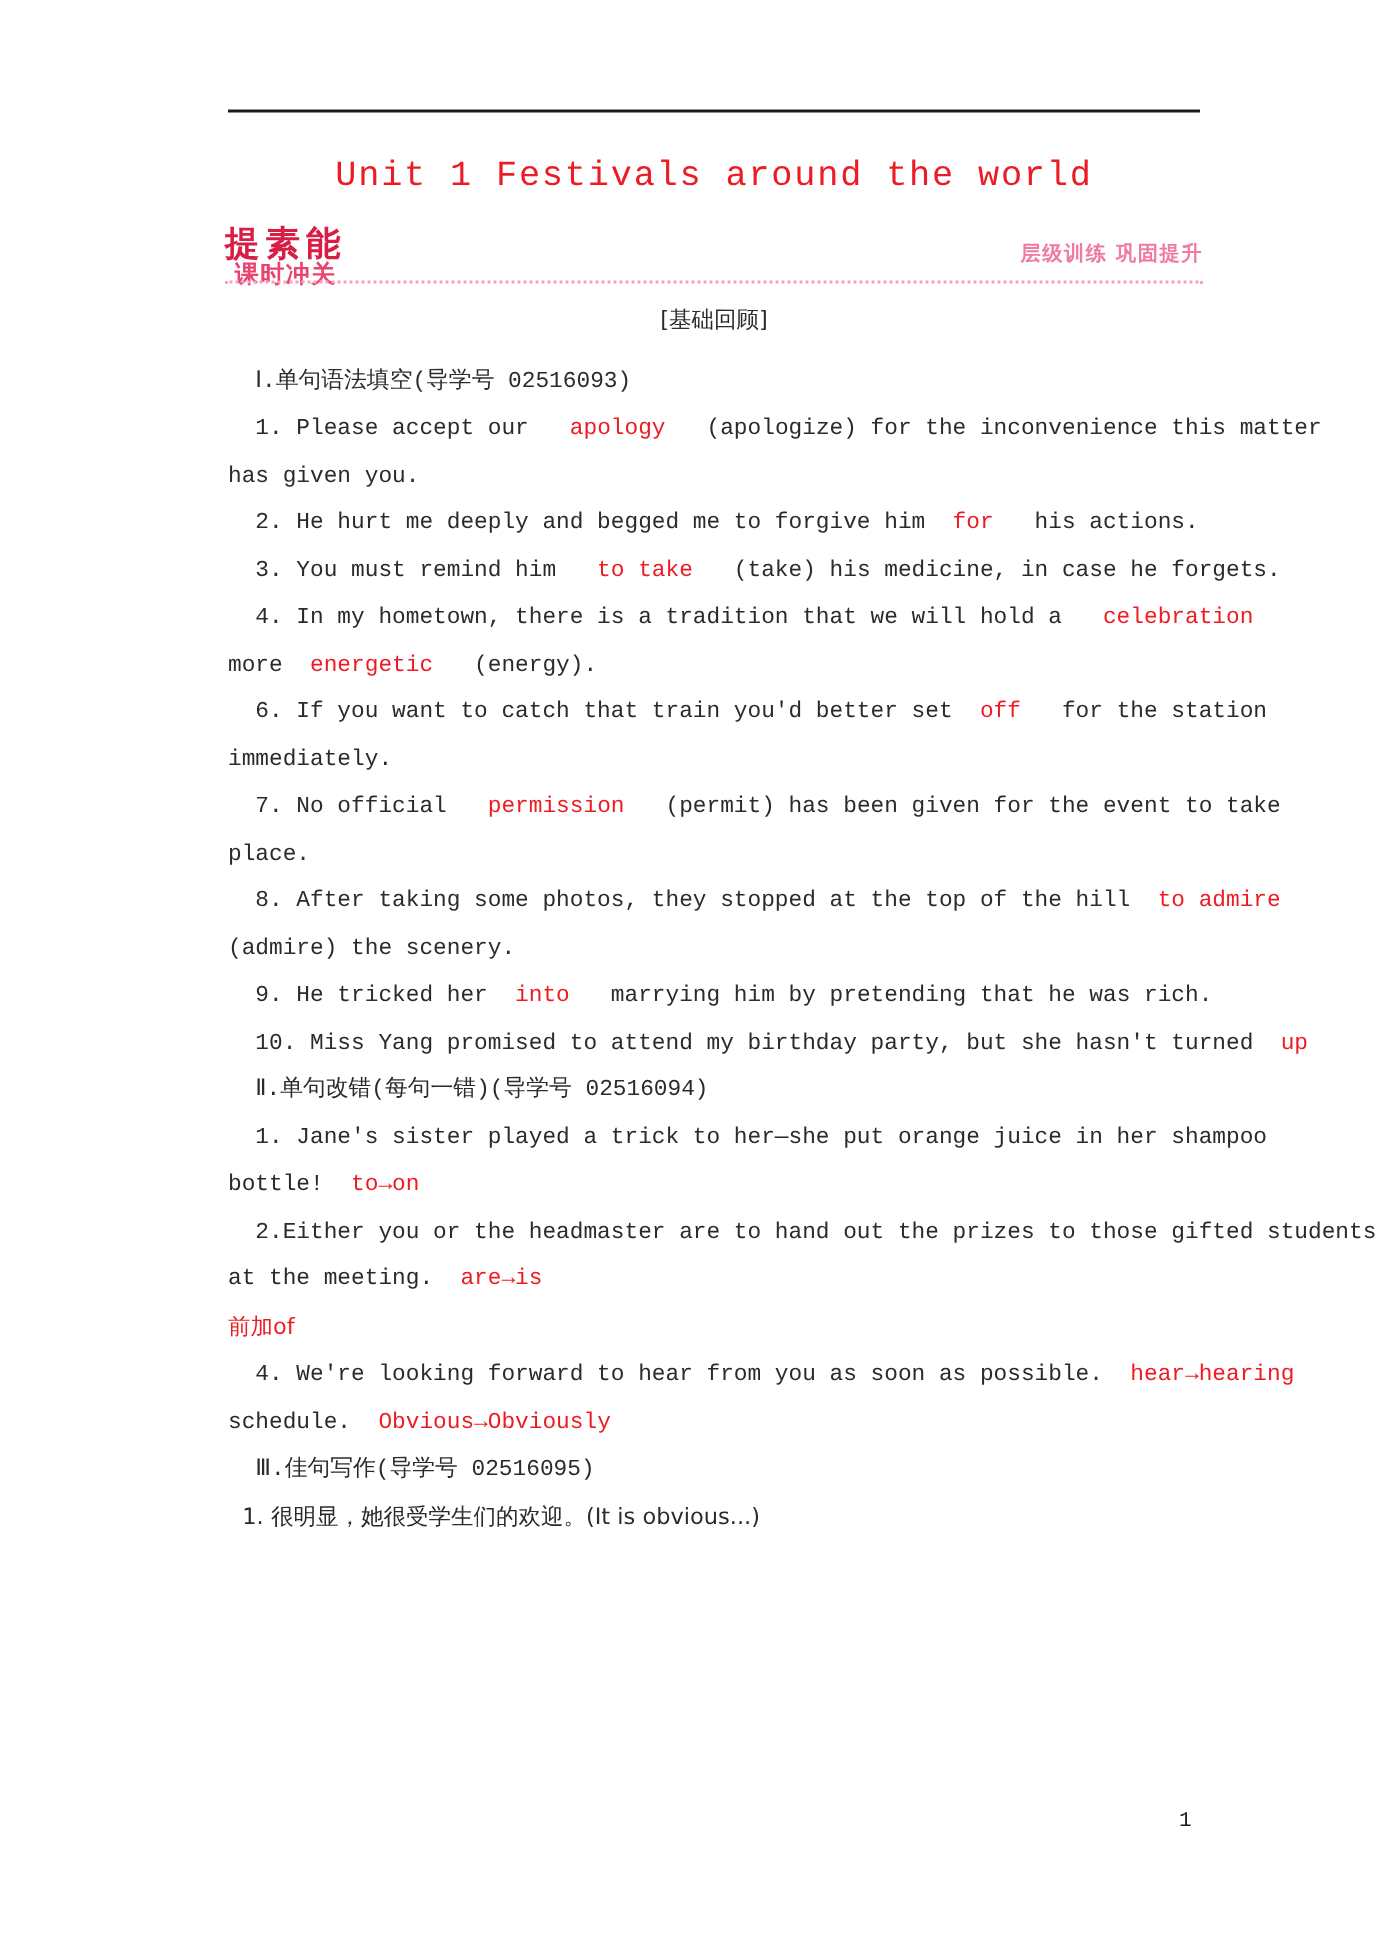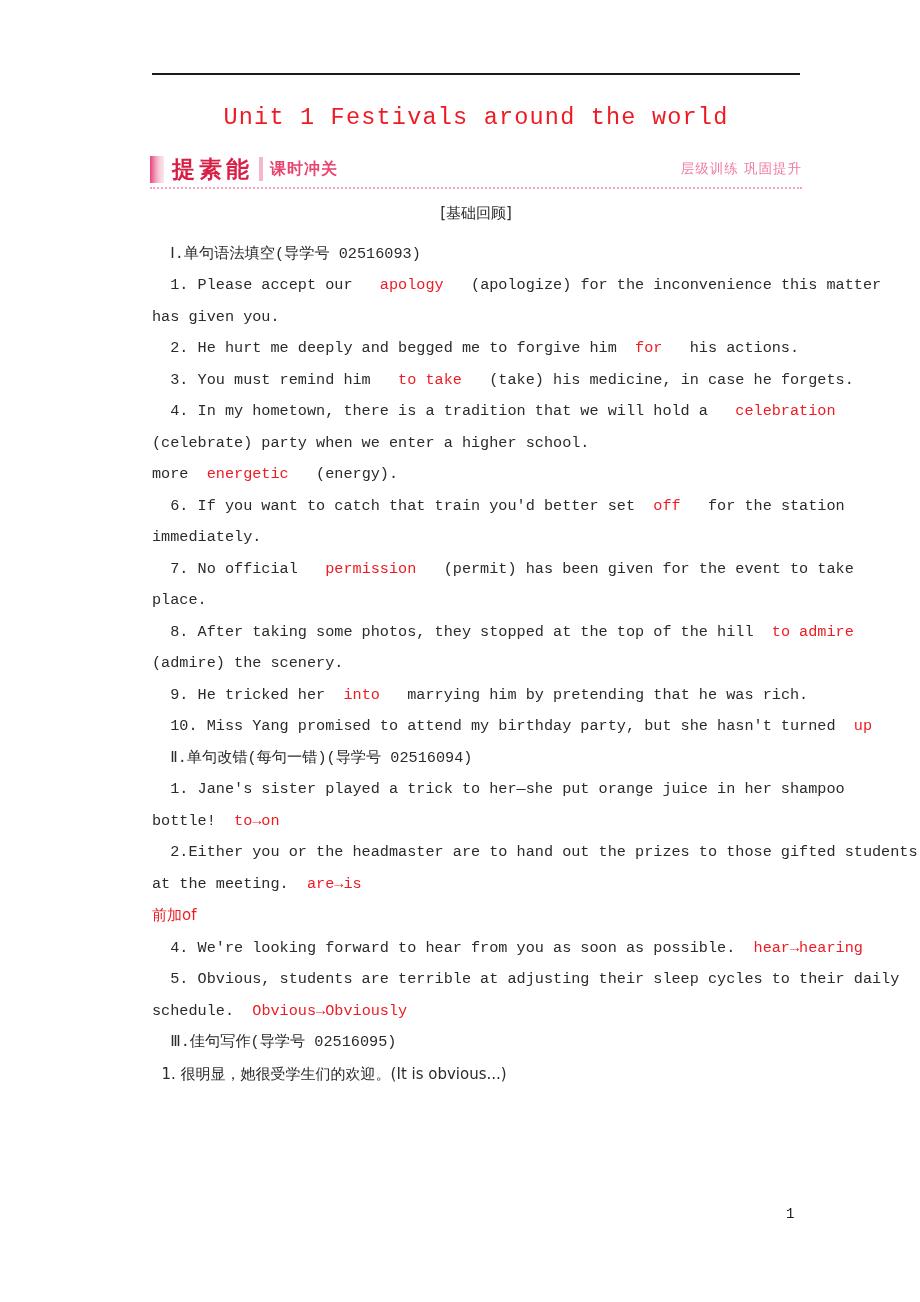--- a/index.html
+++ b/index.html
@@ -55,20 +55,21 @@
     width: 652px;
     height: 38px;
   }
   .banner-left {
     position: absolute;
     left: 0;
     top: 0;
     display: flex;
     align-items: center;
     height: 34px;
+    flex-direction: column;
   }
   .banner-bar {
     width: 14px;
     height: 27px;
     background: linear-gradient(90deg, #e8427a 0%, #f4a9c3 45%, #f8cfdd 70%, #fbe5ec 100%);
     margin-right: 8px;
   }
   .banner-title {
     font-family: "DejaVu Sans", "Liberation Sans", sans-serif;
     font-size: 23px;
@@ -90,21 +91,21 @@
     color: #e8446f;
     letter-spacing: 1px;
     line-height: 1;
   }
   .banner-right {
     position: absolute;
     right: 0;
     top: 8px;
     font-family: "DejaVu Sans", "Liberation Sans", sans-serif;
     font-size: 13.5px;
-    font-weight: normal;
+    font-weight: bold;
     color: #f07ba0;
     letter-spacing: 1px;
     white-space: nowrap;
   }
   .banner-rule {
     position: absolute;
     left: 0;
     top: 35px;
     width: 652px;
     height: 0;
@@ -183,38 +184,36 @@
 
   <div class="content" id="content-root">
       <div class="line centered cn">[基础回顾]</div>
       <div style="height: 9px;"></div>
       <div class="section-head cn">  Ⅰ.单句语法填空(导学号 02516093)</div>
       <div class="line"><span>  1. Please accept our   </span><span class="ans">apology</span><span>   (apologize) for the inconvenience this matter</span></div>
       <div class="line"><span>has given you.</span></div>
       <div class="line"><span>  2. He hurt me deeply and begged me to forgive him  </span><span class="ans">for</span><span>   his actions.</span></div>
       <div class="line"><span>  3. You must remind him   </span><span class="ans">to take</span><span>   (take) his medicine, in case he forgets.</span></div>
       <div class="line"><span>  4. In my hometown, there is a tradition that we will hold a   </span><span class="ans">celebration</span></div>
-      <div class="line"><span>(celebrate) party when we enter a higher school.</span></div>
       <div class="line"><span>more  </span><span class="ans">energetic</span><span>   (energy).</span></div>
       <div class="line"><span>  6. If you want to catch that train you'd better set  </span><span class="ans">off</span><span>   for the station</span></div>
       <div class="line"><span>immediately.</span></div>
       <div class="line"><span>  7. No official   </span><span class="ans">permission</span><span>   (permit) has been given for the event to take</span></div>
       <div class="line"><span>place.</span></div>
       <div class="line"><span>  8. After taking some photos, they stopped at the top of the hill  </span><span class="ans">to admire</span></div>
       <div class="line"><span>(admire) the scenery.</span></div>
       <div class="line"><span>  9. He tricked her  </span><span class="ans">into</span><span>   marrying him by pretending that he was rich.</span></div>
       <div class="line"><span>  10. Miss Yang promised to attend my birthday party, but she hasn't turned  </span><span class="ans">up</span></div>
       <div class="section-head cn">  Ⅱ.单句改错(每句一错)(导学号 02516094)</div>
       <div class="line"><span>  1. Jane's sister played a trick to her—she put orange juice in her shampoo</span></div>
       <div class="line"><span>bottle!  </span><span class="ans">to→on</span></div>
       <div class="line"><span>  2.Either you or the headmaster are to hand out the prizes to those gifted students</span></div>
       <div class="line"><span>at the meeting.  </span><span class="ans">are→is</span></div>
       <div class="line"><span class="ans-cn">前加of</span></div>
       <div class="line"><span>  4. We're looking forward to hear from you as soon as possible.  </span><span class="ans">hear→hearing</span></div>
-      <div class="line"><span>  5. Obvious, students are terrible at adjusting their sleep cycles to their daily</span></div>
       <div class="line"><span>schedule.  </span><span class="ans">Obvious→Obviously</span></div>
       <div class="section-head cn">  Ⅲ.佳句写作(导学号 02516095)</div>
       <div class="line"><span class="cn">  1. 很明显，她很受学生们的欢迎。(It is obvious...)</span></div>
     </div>
 
   <div class="page-number">1</div>
 
 </div>
 
 </body></html>

